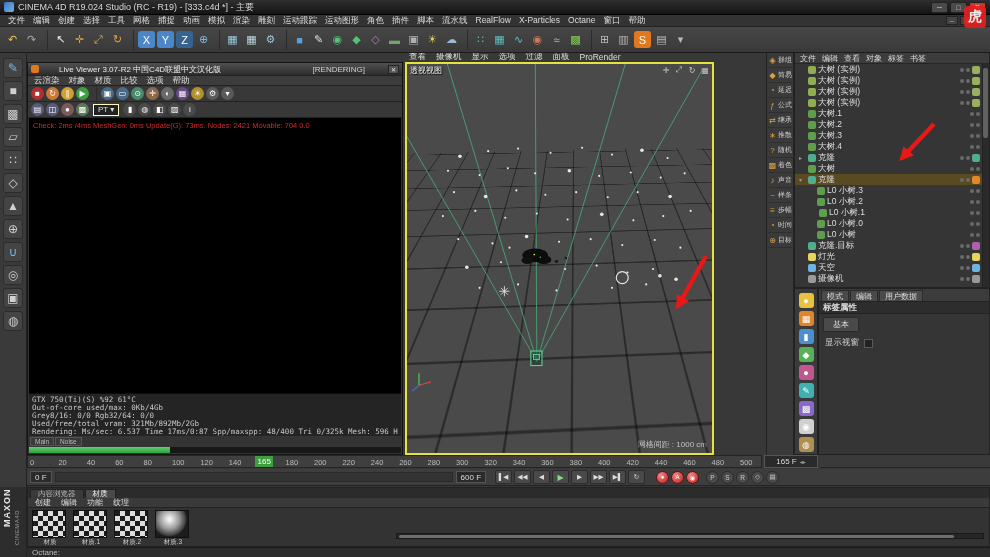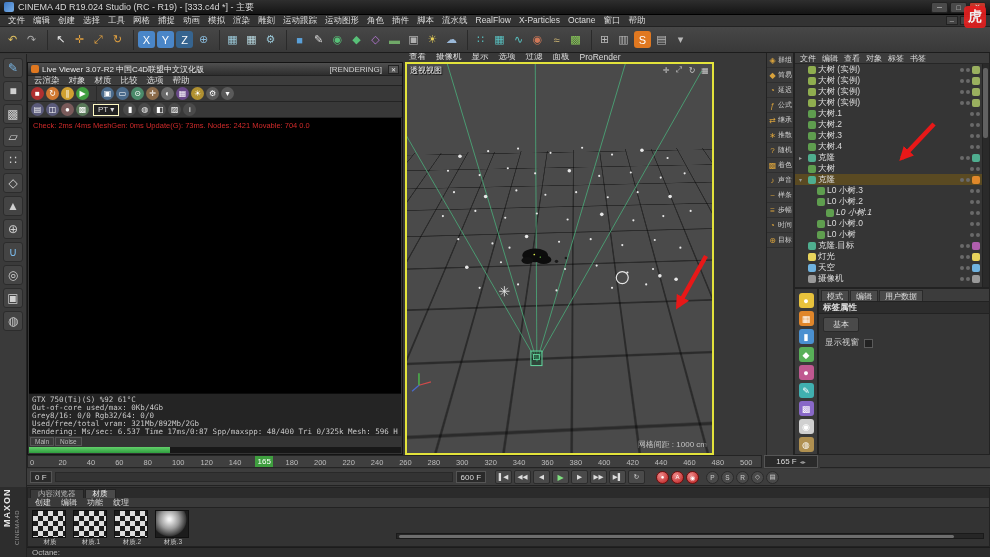--- a/index.html
+++ b/index.html
@@ -19,21 +19,21 @@
 .menubar .spacer{margin-left:auto;display:flex;}
 
 .toolbar{position:absolute;left:0;top:27px;width:990px;height:26px;background:linear-gradient(#474747,#393939);border-bottom:1px solid #1c1c1c;display:flex;align-items:center;padding:0 3px;z-index:8;}
 .ic{display:inline-flex;width:17px;height:17px;align-items:center;justify-content:center;font-size:11px;border-radius:3px;margin:0 1px;flex:none;}
 .sep{width:4px;height:20px;border-right:1px solid #2a2a2a;margin:0 3px;flex:none;}
 
 .leftbar{position:absolute;left:0;top:54px;width:27px;height:433px;background:#3a3a3a;border-right:1px solid #222;display:flex;flex-direction:column;align-items:center;gap:3px;padding-top:4px;}
 .lic{width:20px;height:20px;display:flex;align-items:center;justify-content:center;font-size:12px;background:#444;border:1px solid #2c2c2c;border-radius:3px;flex:none;}
 
 .lv{position:absolute;left:27px;top:62px;width:376px;height:393px;background:#343434;border:1px solid #141414;z-index:5;}
-.lv-title{height:12px;display:flex;align-items:center;gap:3px;padding:0 3px;background:linear-gradient(#505050,#2d2d2d);font-size:8px;color:#e8e8e8;}
+.lv-title{height:12px;display:flex;align-items:center;gap:20px;padding:0 3px;background:linear-gradient(#505050,#2d2d2d);font-size:8px;color:#e8e8e8;}
 .lv-dot{width:8px;height:8px;border-radius:2px;background:#e07820;flex:none;}
 .lv-badge{margin-left:auto;color:#cfcfcf;}
 .lv-x{width:11px;height:9px;background:#555;border:1px solid #222;font-size:6px;display:flex;align-items:center;justify-content:center;margin-left:3px;}
 .lv-menus{height:11px;display:flex;align-items:center;gap:1px;padding:0 2px;background:#3c3c3c;border-top:1px solid #222;border-bottom:1px solid #222;}
 .lv-tb{height:16px;display:flex;align-items:center;padding:0 2px;background:#383838;border-bottom:1px solid #242424;}
 .lvic{display:inline-flex;width:13px;height:13px;border-radius:50%;align-items:center;justify-content:center;font-size:8px;margin:0 1px;background:#555;color:#fff;flex:none;}
 .lv-select{height:12px;background:#222;border:1px solid #fef9c3;font-size:8px;color:#ddd;display:inline-flex;align-items:center;padding:0 4px;margin:0 3px;}
 .lv-canvas{position:absolute;left:1px;right:1px;top:55px;bottom:60px;background:#000;}
 .lv-status{position:absolute;left:4px;top:3px;color:#cf2a2a;font-size:7.5px;white-space:nowrap;}
 .lv-stats{position:absolute;left:1px;right:1px;bottom:18px;height:43px;background:#242424;border-top:1px solid #0c0c0c;font-family:"DejaVu Sans Mono",monospace;font-size:7.5px;color:#c8c8c8;padding:2px 3px;}
@@ -591,21 +591,21 @@
       </div>
       <div class="omrow" style="padding-left: 13px;">
         <span class="exp"></span>
         <span class="omic" style="background: rgb(95, 158, 79);"></span>
         <span class="omlb">L0 小树.2</span>
         <span class="omrt">
           <span class="dot"></span>
           <span class="dot"></span>
         </span>
       </div>
-      <div class="omrow" style="padding-left: 22px; font-style: italic;">
+      <div class="omrow" style="padding-left: 15px;">
         <span class="exp"></span>
         <span class="omic" style="background: rgb(95, 158, 79);"></span>
         <span class="omlb">L0 小树.1</span>
         <span class="omrt">
           <span class="dot"></span>
           <span class="dot"></span>
         </span>
       </div>
       <div class="omrow" style="padding-left: 13px;">
         <span class="exp"></span>

